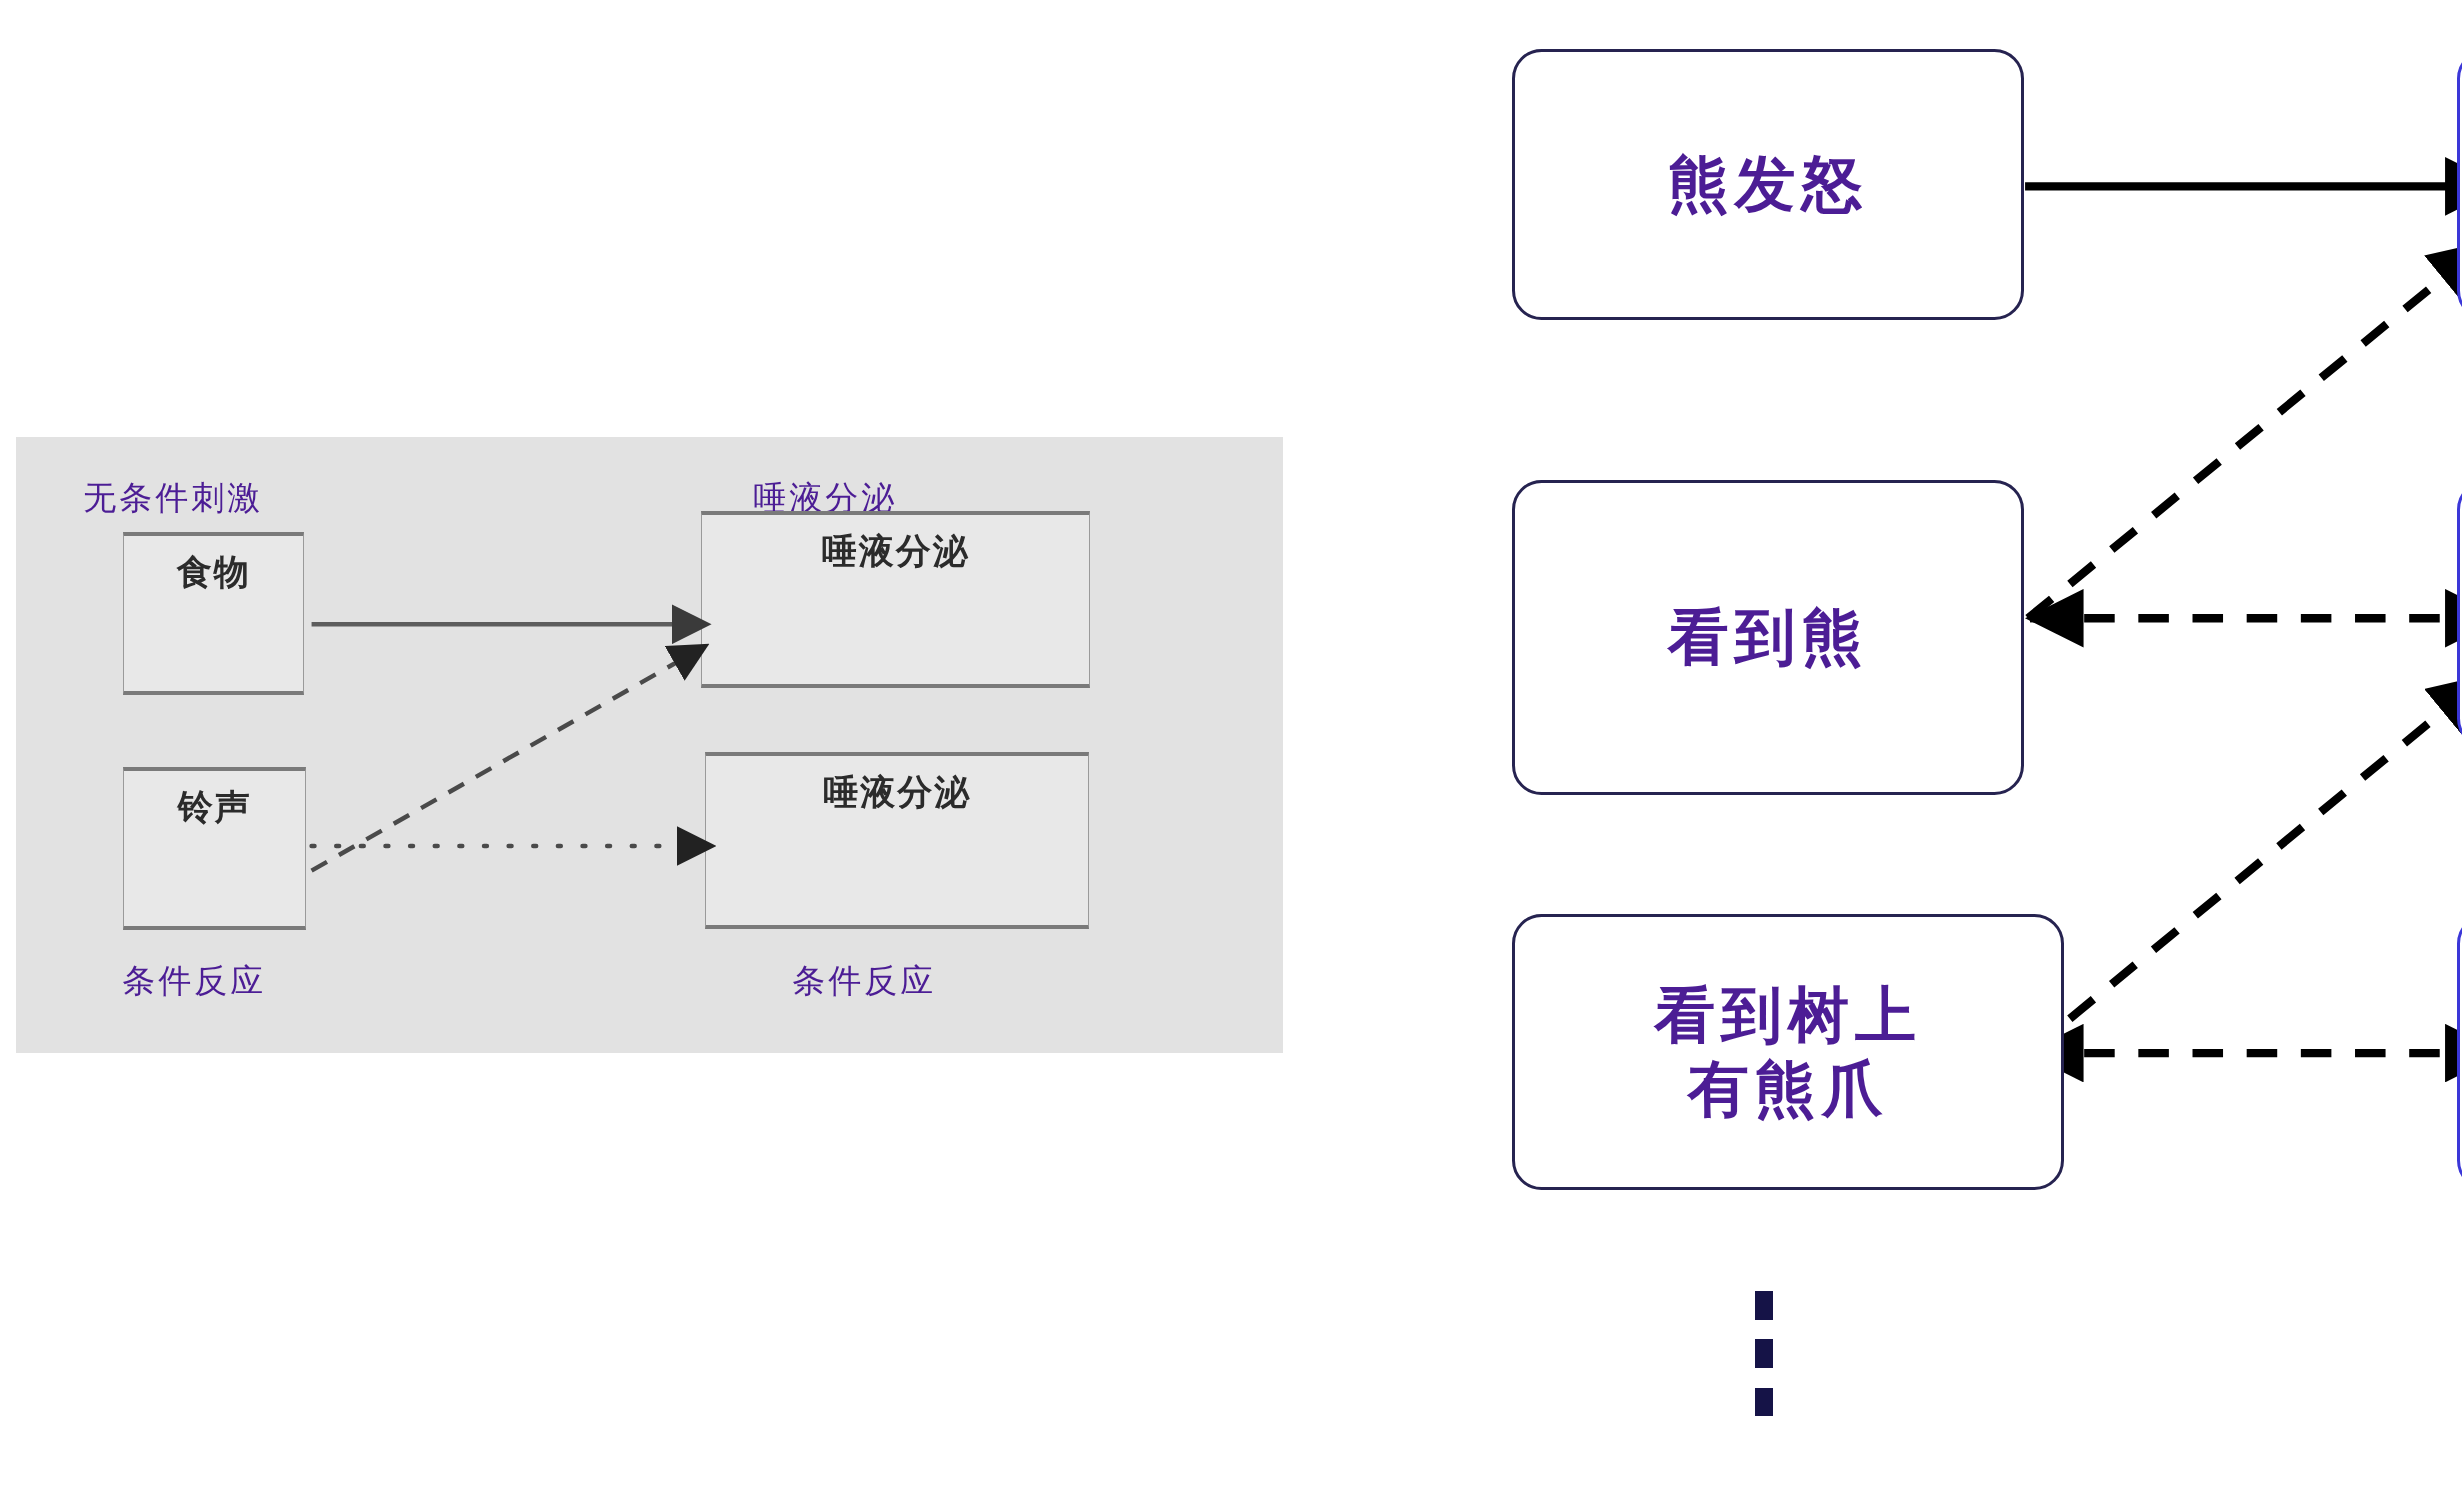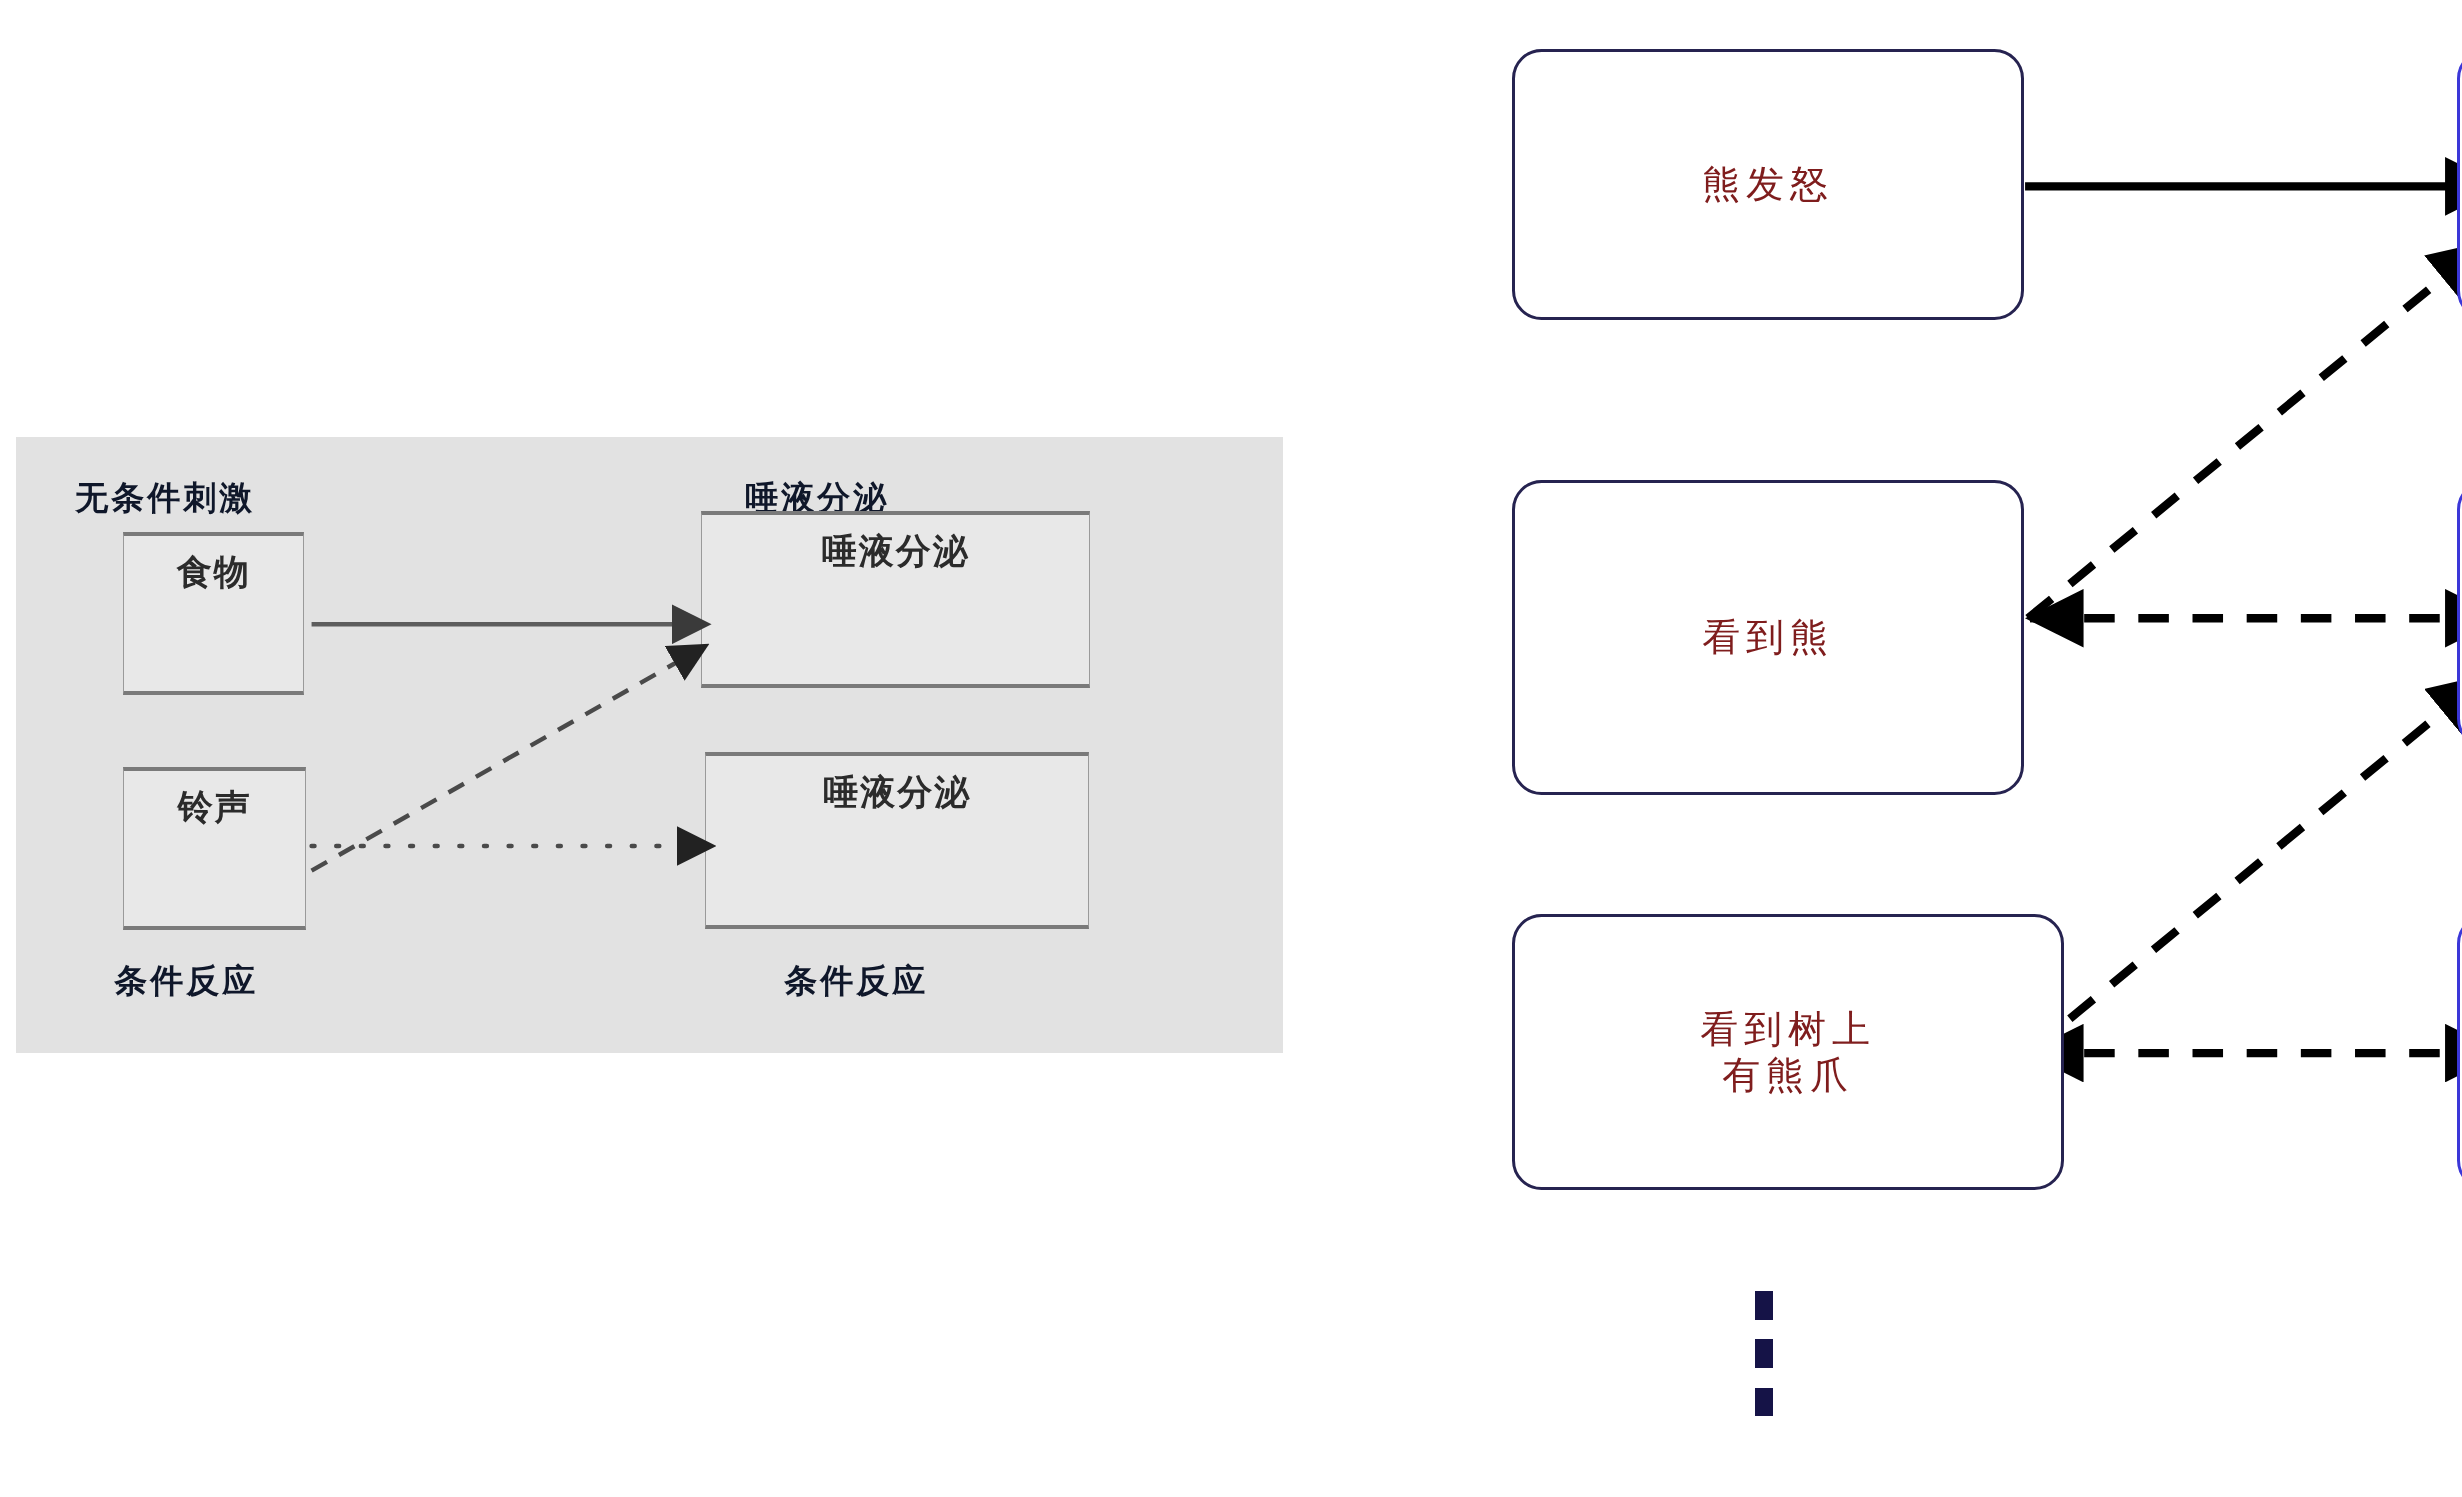--- a/index.html
+++ b/index.html
@@ -9,23 +9,24 @@
     -webkit-font-smoothing:antialiased;
   }
   #stage{position:absolute;inset:0;}
 
   
   #cc-panel{
     position:absolute;left:16.3px;top:437px;width:1267px;height:616px;
     background:#e2e2e2;
   }
   .cc-corner-label{
-    position:absolute;color:#0f172a;font-weight:bold;
+    position:absolute;color:#4c1d95;font-weight:normal;
     font-size:33px;letter-spacing:3px;white-space:nowrap;
     font-family:"DejaVu Sans","Liberation Sans",sans-serif;
+    margin-left:8px;
   }
   #cc-label-ucs{left:59px;top:39px;}
   #cc-label-ucr{left:729px;top:39px;}
   #cc-label-cs{left:98px;top:522px;}
   #cc-label-cr{left:768px;top:522px;}
 
   .cc-box{
     position:absolute;background:#e8e8e8;
     border:1.5px solid #9a9a9a;
     border-top:4.4px solid #7a7a7a;border-bottom:4.4px solid #7a7a7a;
@@ -46,21 +47,21 @@
 
   
   .rl-box{
     position:absolute;box-sizing:border-box;
     background:#ffffff;border-radius:29.5px;
     display:flex;align-items:center;justify-content:center;text-align:center;
   }
   .rl-box.navy{border:3.4px solid #262350;}
   .rl-box.blue{border:3.4px solid #3b37d8;}
   .rl-box .cn{
-    color:#7f1d1d;font-weight:normal;font-size:38px;letter-spacing:5.9px;line-height:1.22;
+    color:#4c1d95;font-weight:bold;font-size:61px;letter-spacing:5.9px;line-height:1.22;
     font-family:"DejaVu Sans","Liberation Sans",sans-serif;
   }
 
   #box-bear-angry{left:1512px;top:49px;width:512px;height:271px;}
   #box-see-bear{left:1512px;top:480px;width:512px;height:315px;}
   #box-claw{left:1512px;top:914px;width:552px;height:276px;}
   #box-reward{left:2457px;top:49px;width:492px;height:271px;}
   #box-vsp{left:2457px;top:480px;width:492px;height:268px;}
   #box-vs{left:2457px;top:914px;width:492px;height:276px;}
 

